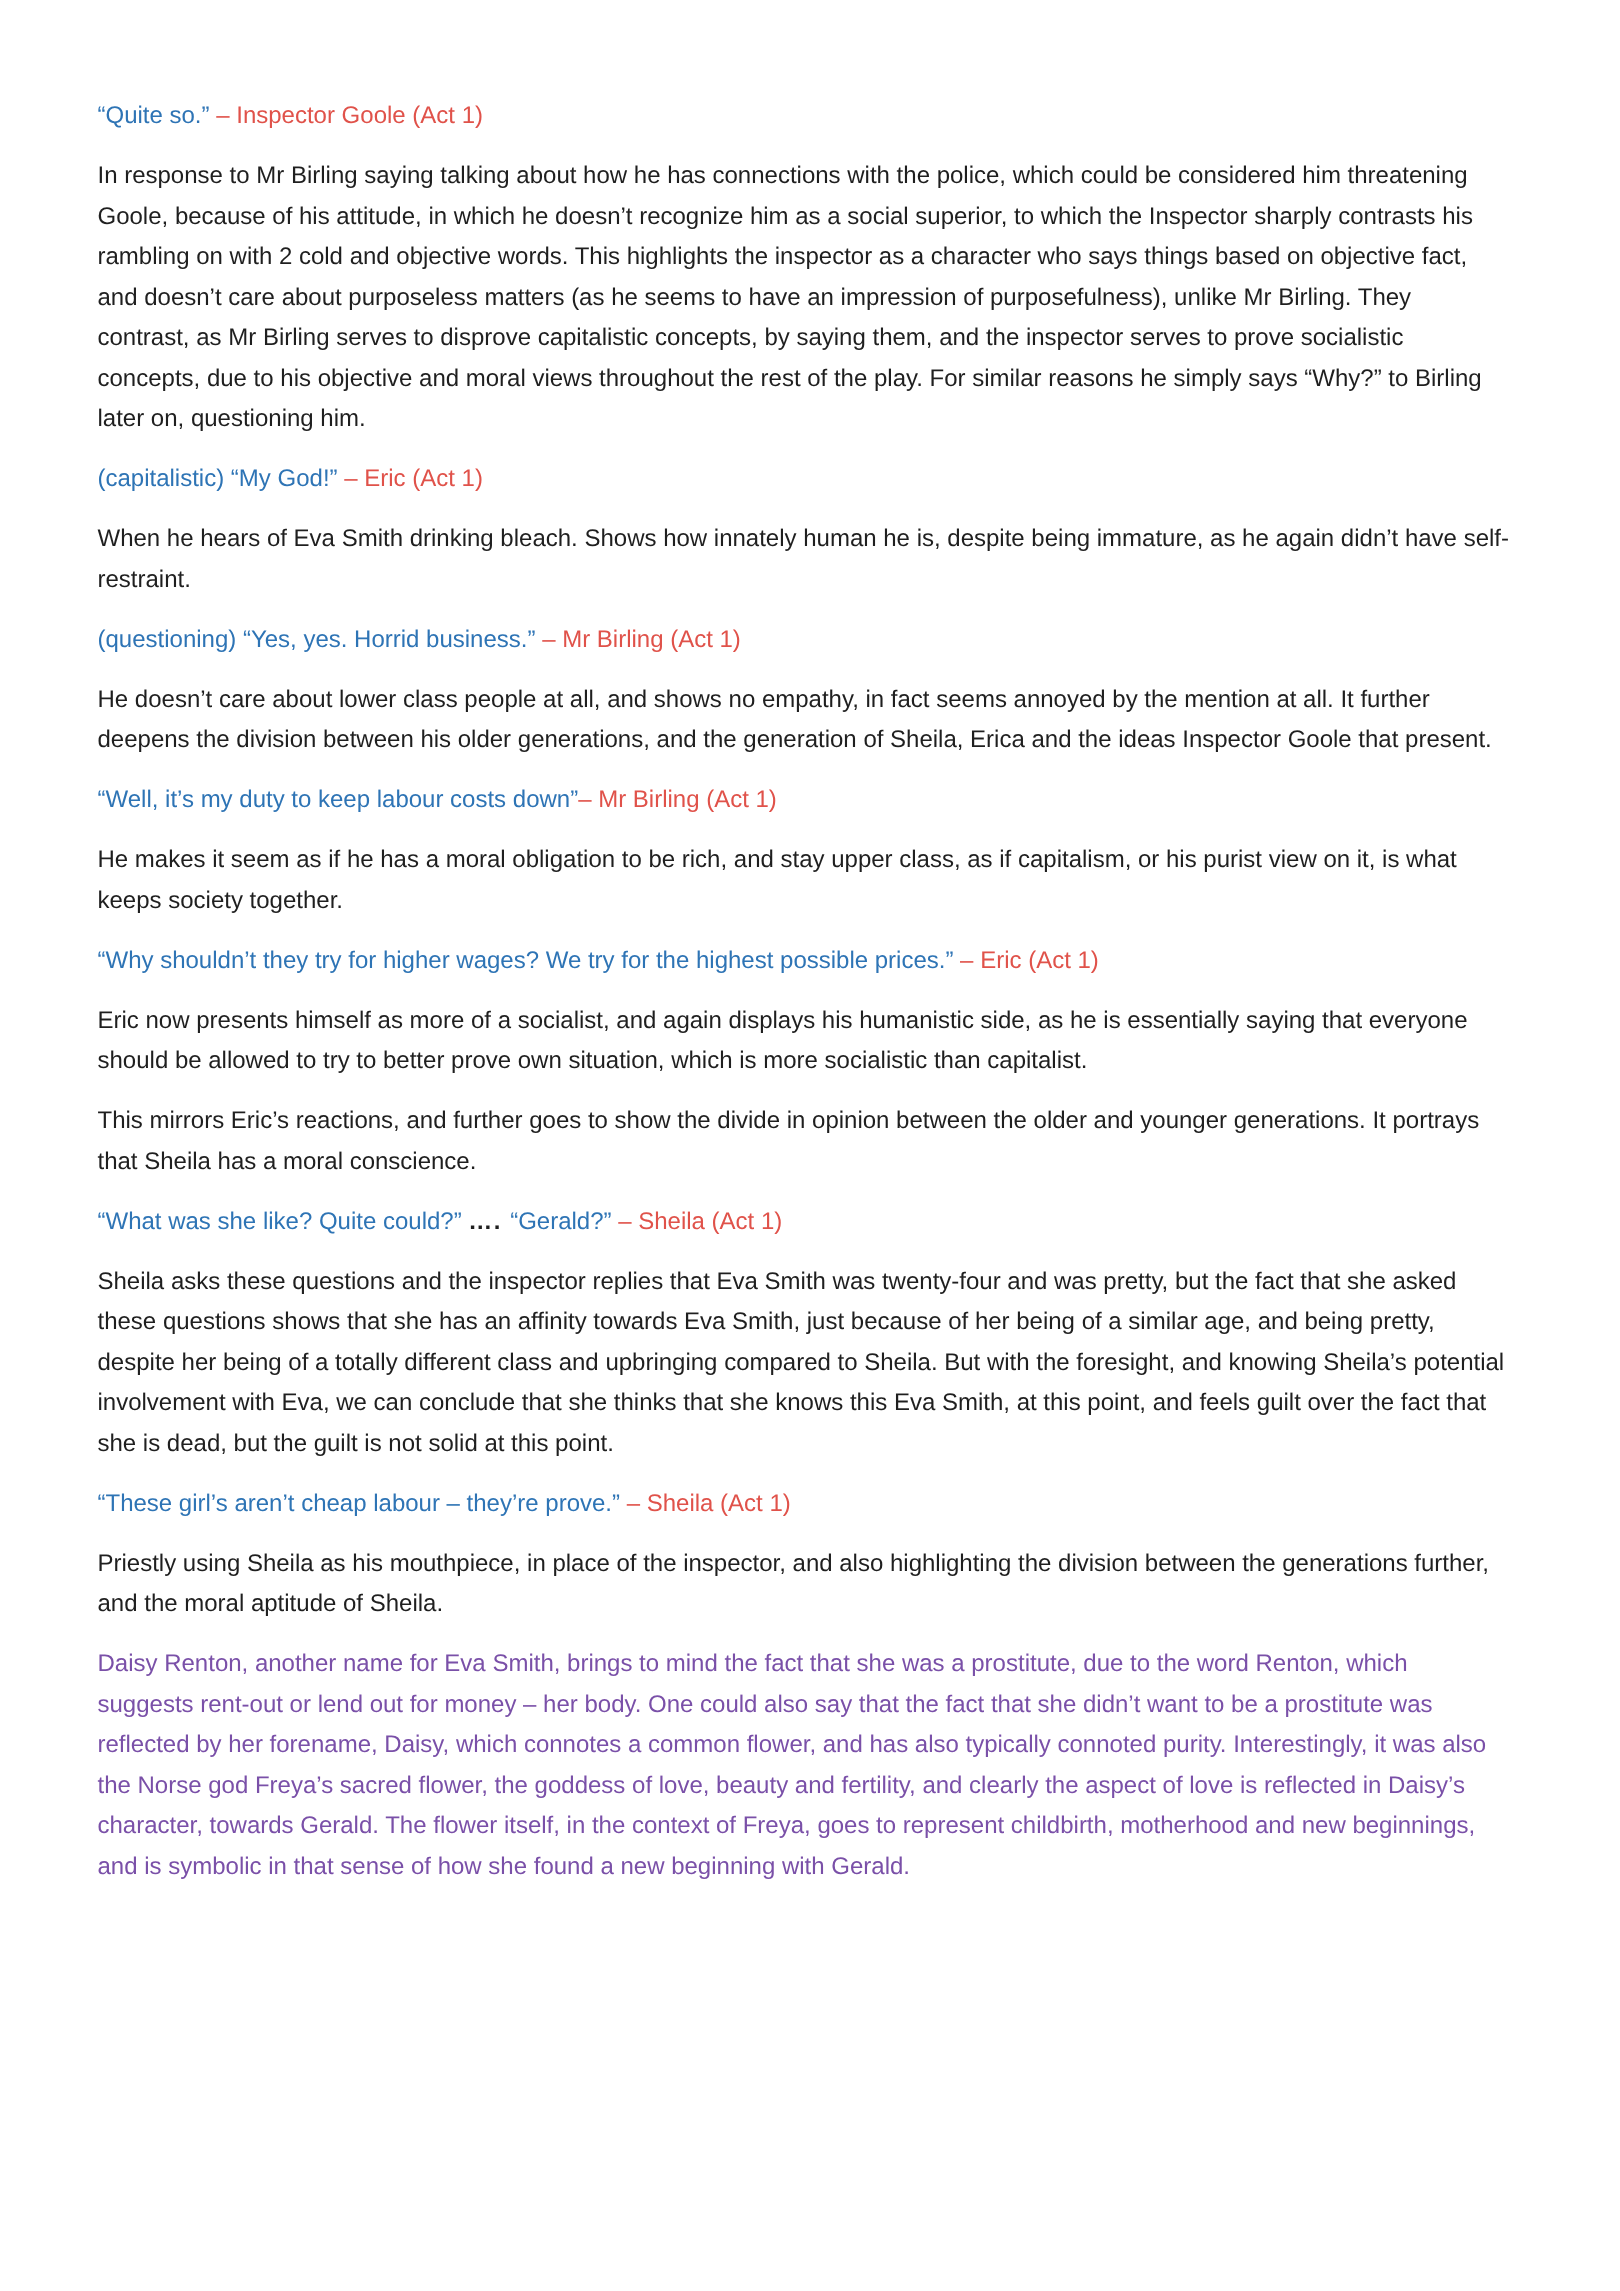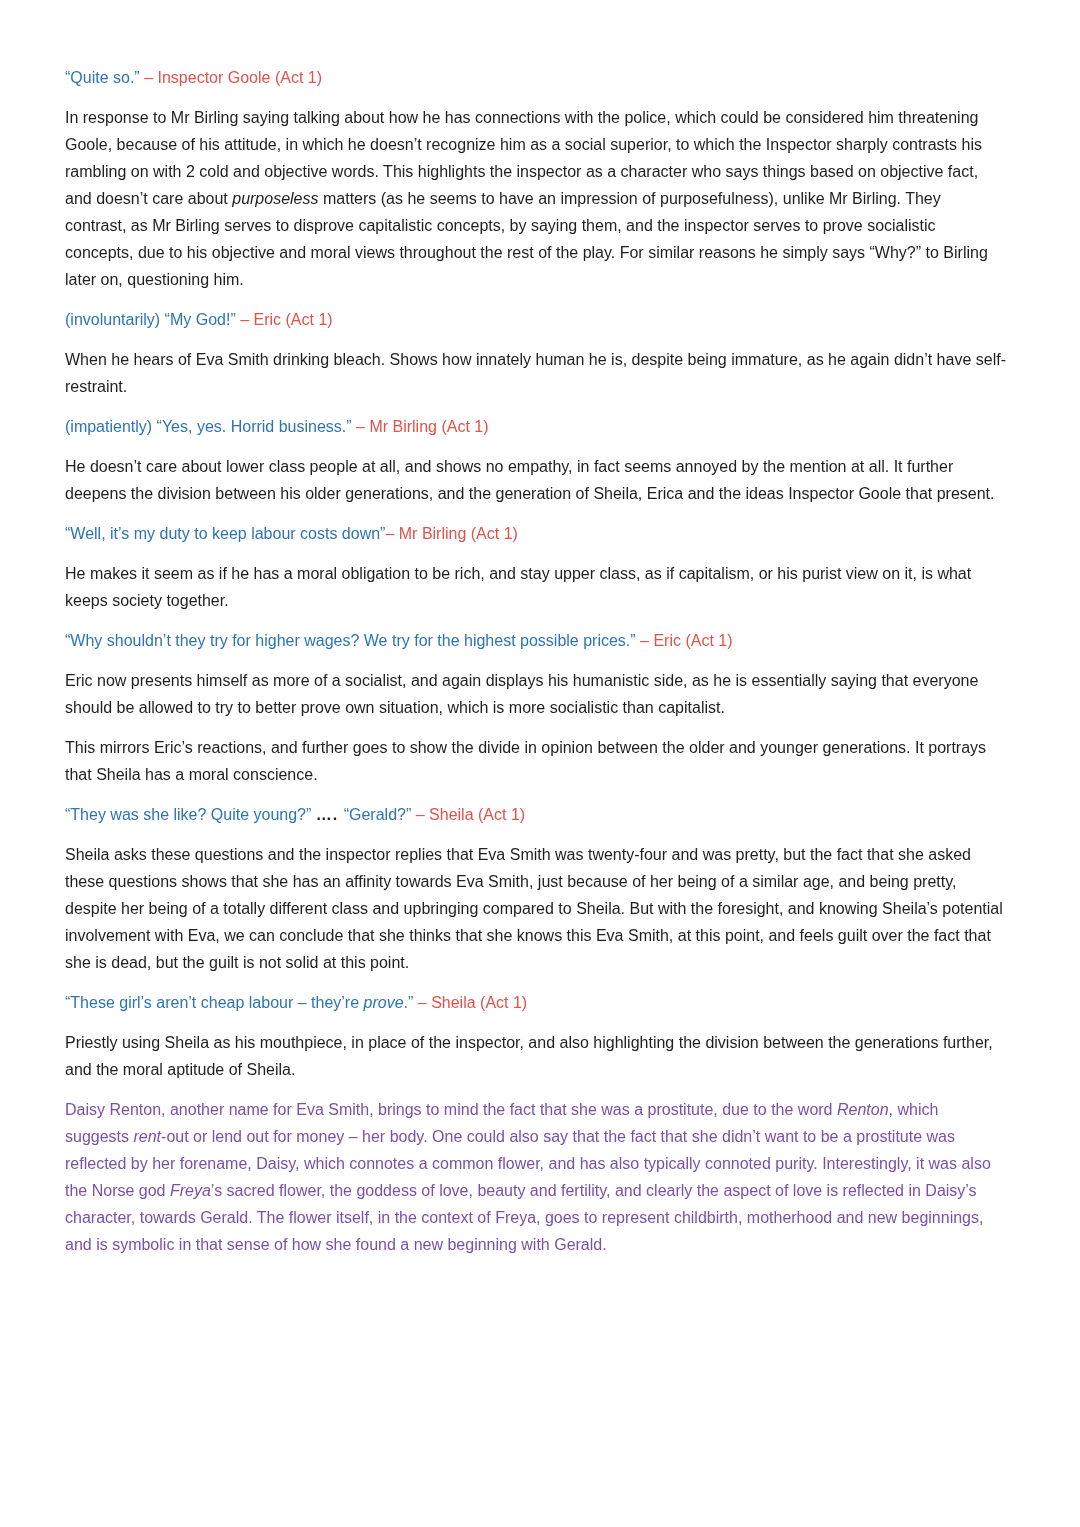--- a/index.html
+++ b/index.html
@@ -24,37 +24,37 @@
   .block {
     margin: 0 0 13px 0;
     font-size: 16px;
     line-height: 27px;
     color: #1f1f1f;
   }
   .block.heading .quote   { color: var(--quote-blue); }
   .block.heading .attr    { color: var(--attr-red); }
   .block.heading .dots    { color: #1f1f1f; font-weight: bold; letter-spacing: 1px; }
   .block.note             { color: var(--note-purple); }
-  .italic { font-style: italic; }
+  .italic { }
 </style>
 </head>
 <body>
 
 <div class="page">
   <div id="doc-body">
       <p class="block heading"><span class="quote">“Quite so.” </span><span class="attr">– Inspector Goole (Act 1)</span></p>
       <p class="block paragraph"><span>In response to Mr Birling saying talking about how he has connections with the police, which could be considered him threatening Goole, because of his attitude, in which he doesn’t recognize him as a social superior, to which the Inspector sharply contrasts his rambling on with 2 cold and objective words. This highlights the inspector as a character who says things based on objective fact, and doesn’t care about </span><span class="italic">purposeless</span><span> matters (as he seems to have an impression of purposefulness), unlike Mr Birling. They contrast, as Mr Birling serves to disprove capitalistic concepts, by saying them, and the inspector serves to prove socialistic concepts, due to his objective and moral views throughout the rest of the play. For similar reasons he simply says “Why?” to Birling later on, questioning him.</span></p>
-      <p class="block heading"><span class="quote">(involuntarily) “My God!” </span><span class="attr">– Eric (Act 1)</span></p>
+      <p class="block heading"><span class="quote">(capitalistic) “My God!” </span><span class="attr">– Eric (Act 1)</span></p>
       <p class="block paragraph"><span>When he hears of Eva Smith drinking bleach. Shows how innately human he is, despite being immature, as he again didn’t have self-restraint.</span></p>
-      <p class="block heading"><span class="quote">(impatiently) “Yes, yes. Horrid business.” </span><span class="attr">– Mr Birling (Act 1)</span></p>
+      <p class="block heading"><span class="quote">(questioning) “Yes, yes. Horrid business.” </span><span class="attr">– Mr Birling (Act 1)</span></p>
       <p class="block paragraph"><span>He doesn’t care about lower class people at all, and shows no empathy, in fact seems annoyed by the mention at all. It further deepens the division between his older generations, and the generation of Sheila, Erica and the ideas Inspector Goole that present.</span></p>
       <p class="block heading"><span class="quote">“Well, it’s my duty to keep labour costs down”</span><span class="attr">– Mr Birling (Act 1)</span></p>
       <p class="block paragraph"><span>He makes it seem as if he has a moral obligation to be rich, and stay upper class, as if capitalism, or his purist view on it, is what keeps society together.</span></p>
       <p class="block heading"><span class="quote">“Why shouldn’t they try for higher wages? We try for the highest possible prices.” </span><span class="attr">– Eric (Act 1)</span></p>
       <p class="block paragraph"><span>Eric now presents himself as more of a socialist, and again displays his humanistic side, as he is essentially saying that everyone should be allowed to try to better prove own situation, which is more socialistic than capitalist.</span></p>
       <p class="block paragraph"><span>This mirrors Eric’s reactions, and further goes to show the divide in opinion between the older and younger generations. It portrays that Sheila has a moral conscience.</span></p>
-      <p class="block heading"><span class="quote">“They was she like? Quite young?” </span><span class="dots">…. </span><span class="quote">“Gerald?” </span><span class="attr">– Sheila (Act 1)</span></p>
+      <p class="block heading"><span class="quote">“What was she like? Quite could?” </span><span class="dots">…. </span><span class="quote">“Gerald?” </span><span class="attr">– Sheila (Act 1)</span></p>
       <p class="block paragraph"><span>Sheila asks these questions and the inspector replies that Eva Smith was twenty-four and was pretty, but the fact that she asked these questions shows that she has an affinity towards Eva Smith, just because of her being of a similar age, and being pretty, despite her being of a totally different class and upbringing compared to Sheila. But with the foresight, and knowing Sheila’s potential involvement with Eva, we can conclude that she thinks that she knows this Eva Smith, at this point, and feels guilt over the fact that she is dead, but the guilt is not solid at this point.</span></p>
       <p class="block heading"><span class="quote">“These girl’s aren’t cheap labour – they’re </span><span class="quote italic">prove</span><span class="quote">.” </span><span class="attr">– Sheila (Act 1)</span></p>
       <p class="block paragraph"><span>Priestly using Sheila as his mouthpiece, in place of the inspector, and also highlighting the division between the generations further, and the moral aptitude of Sheila.</span></p>
       <p class="block note"><span>Daisy Renton, another name for Eva Smith, brings to mind the fact that she was a prostitute, due to the word </span><span class="italic">Renton</span><span>, which suggests </span><span class="italic">rent</span><span>-out or lend out for money – her body. One could also say that the fact that she didn’t want to be a prostitute was reflected by her forename, Daisy, which connotes a common flower, and has also typically connoted purity. Interestingly, it was also the Norse god </span><span class="italic">Freya</span><span>’s sacred flower, the goddess of love, beauty and fertility, and clearly the aspect of love is reflected in Daisy’s character, towards Gerald. The flower itself, in the context of Freya, goes to represent childbirth, motherhood and new beginnings, and is symbolic in that sense of how she found a new beginning with Gerald.</span></p>
     </div>
 </div>
 
 </body></html>

